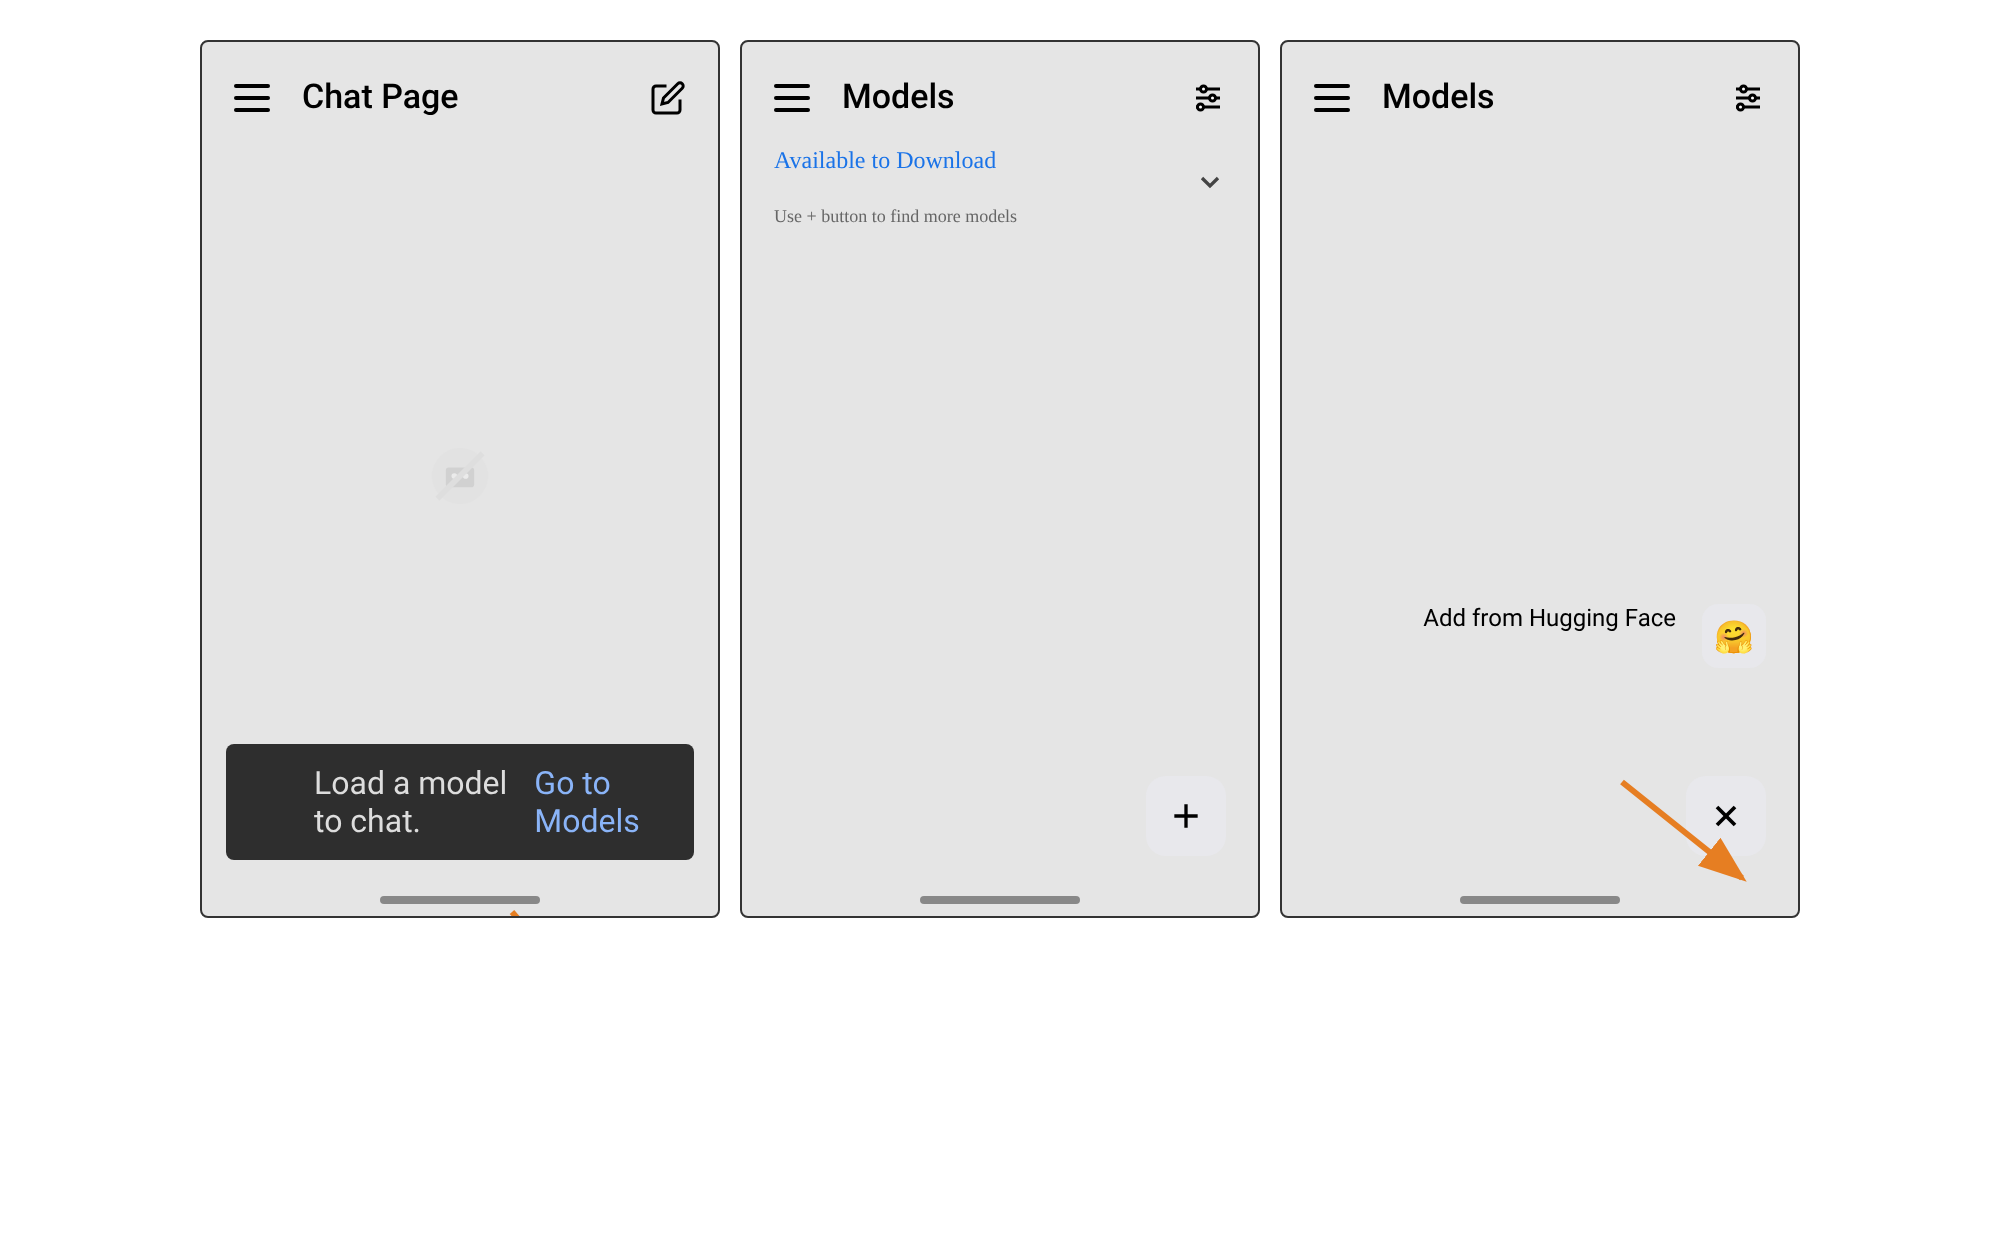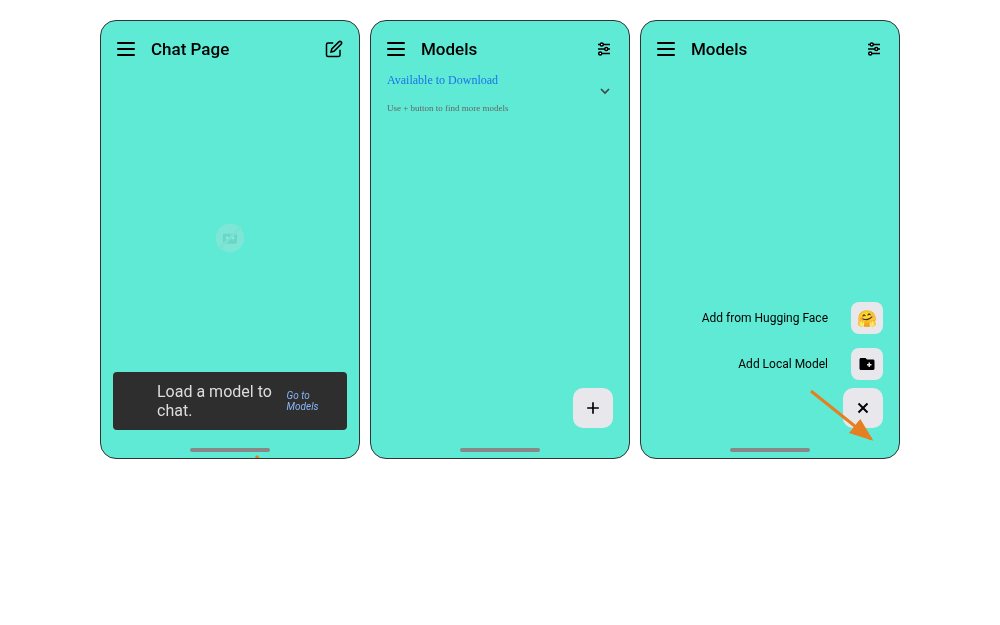--- a/index.html
+++ b/index.html
@@ -10,24 +10,24 @@
       height: 625px;
       display: flex;
       gap: 10px;
       padding: 20px 90px;
       justify-content: center;
     }
     .phone {
       width: 260px;
       height: 439px;
       border: 1.5px solid #333;
-      border-radius: 16px;
+      border-radius: 4px;
       position: relative;
       overflow: hidden;
-      background: #5eead4;
+      background: #e5e5e5;
     }
     .header {
       display: flex;
       align-items: center;
       padding: 18px 16px 14px;
       gap: 16px;
     }
     .menu-icon {
       width: 18px;
       height: 14px;
@@ -90,42 +90,40 @@
       display: flex;
       justify-content: space-between;
       align-items: center;
     }
     .bottom-bar-text {
       font-size: 16px;
       color: #ddd;
       margin-left: 32px;
     }
     .bottom-bar-link {
-      font-size: 10px;
+      font-size: 16px;
       color: #8ab4f8;
-      font-style: italic;
     }
     .fab {
       position: absolute;
       bottom: 30px;
       right: 16px;
       width: 40px;
       height: 40px;
       background: #e8e8ec;
       border-radius: 10px;
       display: flex;
       align-items: center;
       justify-content: center;
     }
     .fab-option {
       position: absolute;
       right: 16px;
       display: flex;
-      align-items: center;
-      gap: 23px;
+      gap: 13px;
     }
     .fab-option-label {
       font-size: 12px;
       color: #000;
     }
     .fab-option-icon {
       width: 32px;
       height: 32px;
       background: #e8e8ec;
       border-radius: 8px;
@@ -265,28 +263,20 @@
     </div>
   </div>
 
   <div class="fab-option" style="bottom:124px">
     <span class="fab-option-label">Add from Hugging Face</span>
     <div class="fab-option-icon">
       <span style="font-size:16px">🤗</span>
     </div>
   </div>
 
-  <div class="fab-option" style="bottom:78px">
-    <span class="fab-option-label">Add Local Model</span>
-    <div class="fab-option-icon">
-      <svg width="18" height="18" viewBox="0 0 24 24" fill="#000">
-        <path d="M20 6h-8l-2-2H4c-1.1 0-2 .9-2 2v12c0 1.1.9 2 2 2h16c1.1 0 2-.9 2-2V8c0-1.1-.9-2-2-2zm-2 8h-2v2h-2v-2h-2v-2h2v-2h2v2h2v2z"></path>
-      </svg>
-    </div>
-  </div>
 
   <div class="fab">
     <svg width="18" height="18" viewBox="0 0 24 24" fill="none" stroke="#000" stroke-width="2.5">
       <line x1="6" y1="6" x2="18" y2="18"></line>
         <line x1="18" y1="6" x2="6" y2="18"></line>
     </svg>
   </div>
 
   <svg class="arrow" style="top:360px;left:160px" width="90" height="75">
     <defs>

